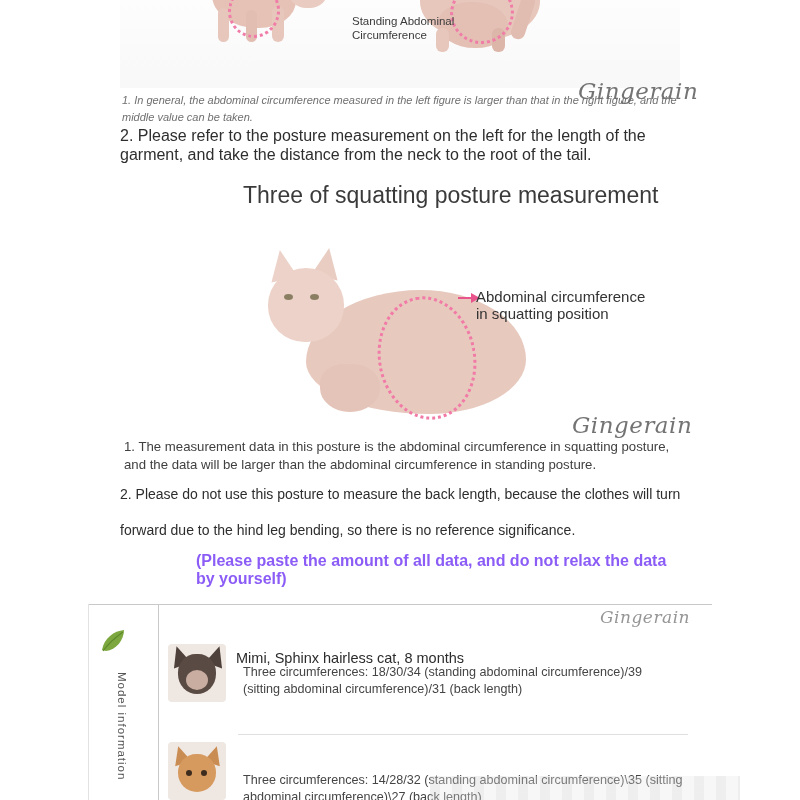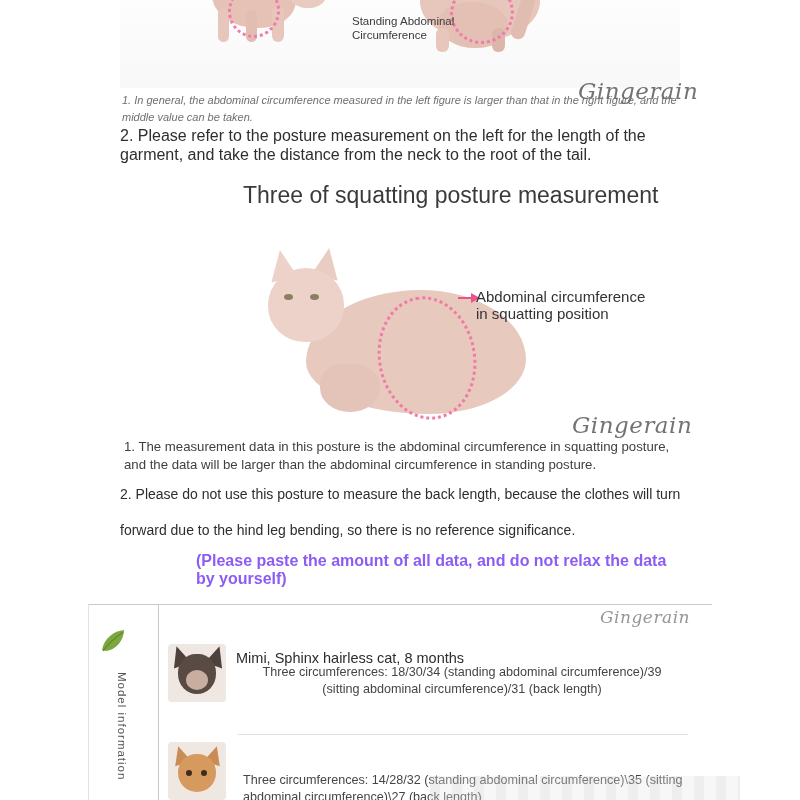--- a/index.html
+++ b/index.html
@@ -468,21 +468,21 @@
     color: #2c2c2c;
   }
   .entry-body {
     position: absolute;
     font-size: 12.6px;
     line-height: 16.5px;
     color: #454545;
   }
 
   .e1-title { left: 236px; top: 642px; width: 430px; margin-top: 8px; }
-  .e1-body1 { left: 243px; top: 664px; width: 438px; text-align: center; }
+  .e1-body1 { left: 243px; top: 664px; width: 438px; }
   .e1-body2 { left: 243px; top: 697px; width: 400px; }
 
   .e2-title { left: 248px; top: 747px; width: 430px; font-size: 13.2px; color: #3a3a3a;}
   .e2-body1 { left: 243px; top: 772px; width: 440px; }
 
   .bottom-strip {
     position: absolute;
     left: 430px;
     top: 776px;
     width: 310px;

